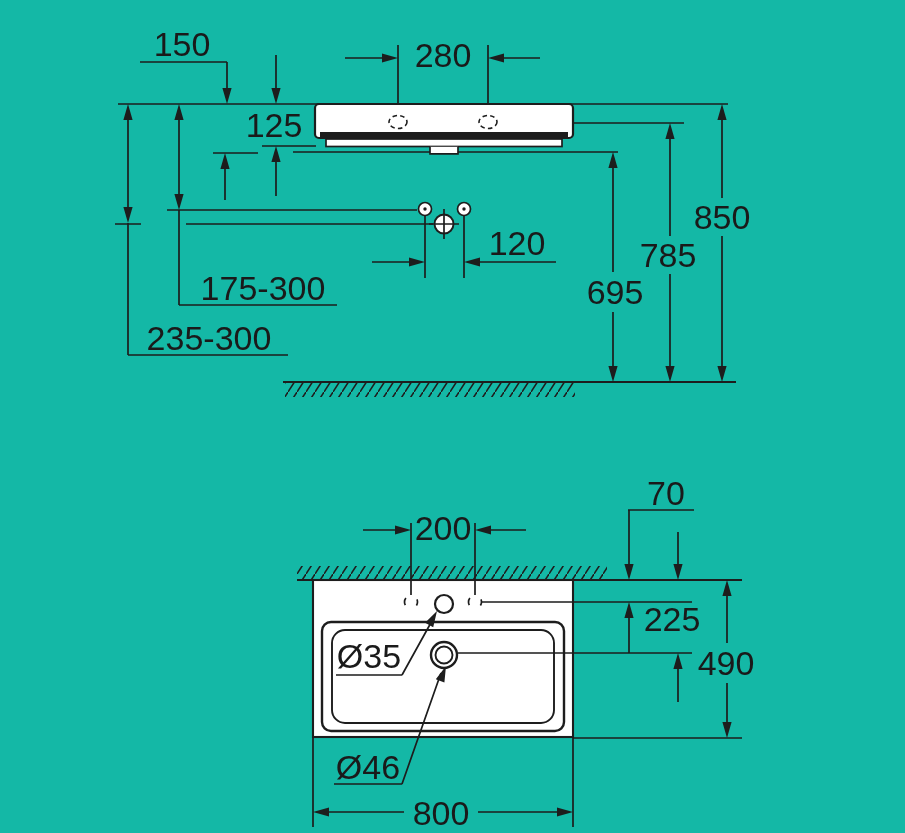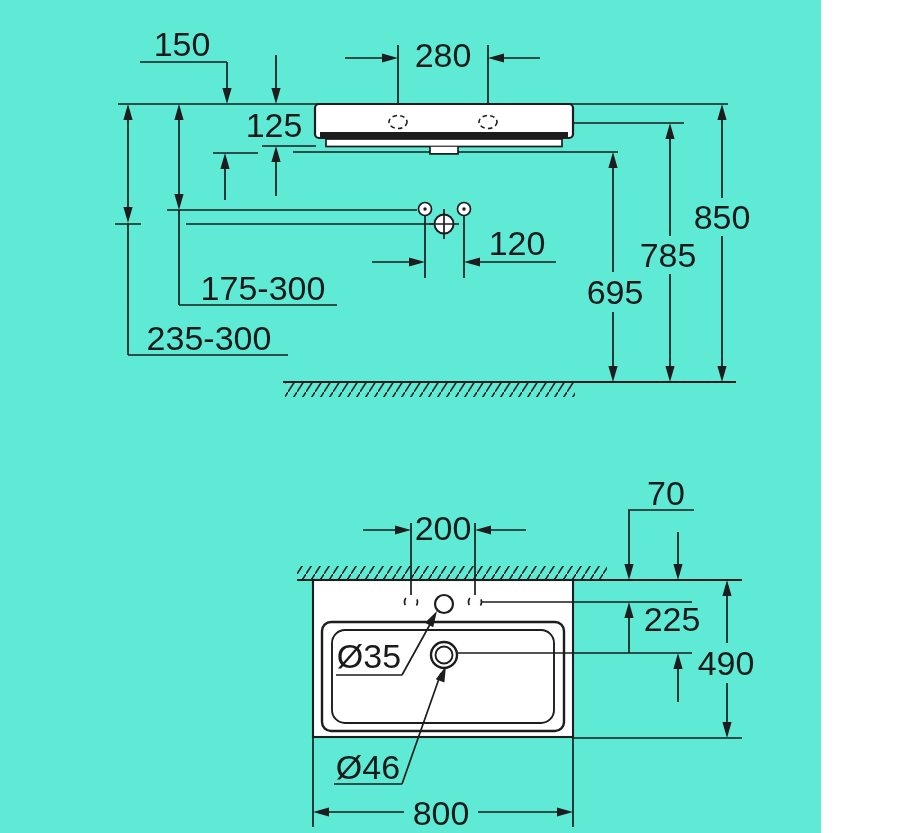--- a/index.html
+++ b/index.html
@@ -1,16 +1,16 @@
 <!DOCTYPE html>
 <html><head>
 <meta charset="utf-8">
 <style>
   html,body{margin:0;padding:0;background:#ffffff;}
-  .stage{position:relative;width:821px;height:833px;background:#5eead4;overflow:hidden;}
+  .stage{position:relative;width:905px;height:833px;background:#14b8a6;overflow:hidden;}
   svg{display:block;}
   text.dim{
     font-family:"Liberation Sans", sans-serif;
     font-size:34px;
     fill:#1a1a1a;
   }
   .ln{stroke:#1d1d1d;stroke-width:1.7;fill:none;}
   .ln2{stroke:#1d1d1d;stroke-width:2.1;fill:none;}
   .arr{fill:#1d1d1d;stroke:none;}
 </style>

